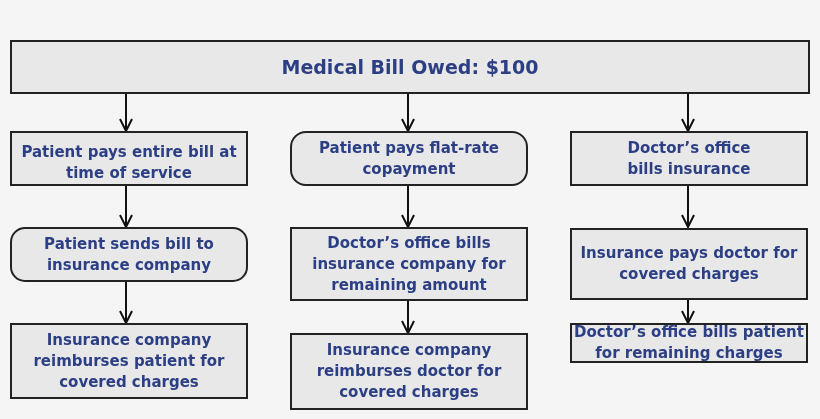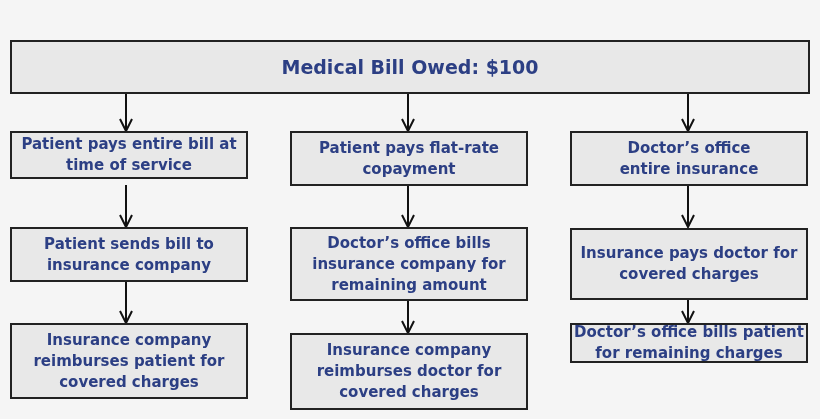--- a/index.html
+++ b/index.html
@@ -38,52 +38,52 @@
       <polyline points="682,215 688,227 694,215"></polyline>
     <line x1="688" y1="281" x2="688" y2="323"></line>
       <polyline points="682,311 688,323 694,311"></polyline>
   </g>
 </svg>
 
 <div class="box top" style="left:10px;top:40px;width:800px;height:54px;">
   <span>Medical Bill Owed: $100</span>
 </div>
 
-<div class="box" style="left:10px;top:131px;width:238px;height:48px;">
+<div class="box" style="left:10px;top:131px;width:238px;height:55px;align-items:flex-end;">
   <span>Patient pays entire bill at
 time of service</span>
 </div>
-<div class="box" style="left:10px;top:227px;width:238px;height:55px;">
+<div class="box" style="left:10px;top:227px;width:238px;height:55px;border-radius:15px;">
   <span>Patient sends bill to
 insurance company</span>
 </div>
 <div class="box" style="left:10px;top:323px;width:238px;height:76px;">
   <span>Insurance company
 reimburses patient for
 covered charges</span>
 </div>
 
-<div class="box" style="left:290px;top:131px;width:238px;height:55px;">
+<div class="box" style="left:290px;top:131px;width:238px;height:55px;border-radius:16px;">
   <span>Patient pays flat-rate
 copayment</span>
 </div>
 <div class="box" style="left:290px;top:227px;width:238px;height:74px;align-items:center;">
   <span>Doctor’s office bills
 insurance company for
 remaining amount</span>
 </div>
 <div class="box" style="left:290px;top:333px;width:238px;height:77px;">
   <span>Insurance company
 reimburses doctor for
 covered charges</span>
 </div>
 
 <div class="box" style="left:570px;top:131px;width:238px;height:55px;">
   <span>Doctor’s office
-entire insurance</span>
+bills insurance</span>
 </div>
 <div class="box" style="left:570px;top:228px;width:238px;height:72px;">
   <span>Insurance pays doctor for
 covered charges</span>
 </div>
 <div class="box" style="left:570px;top:323px;width:238px;height:40px;">
   <span>Doctor’s office bills patient
 for remaining charges</span>
 </div>
 

